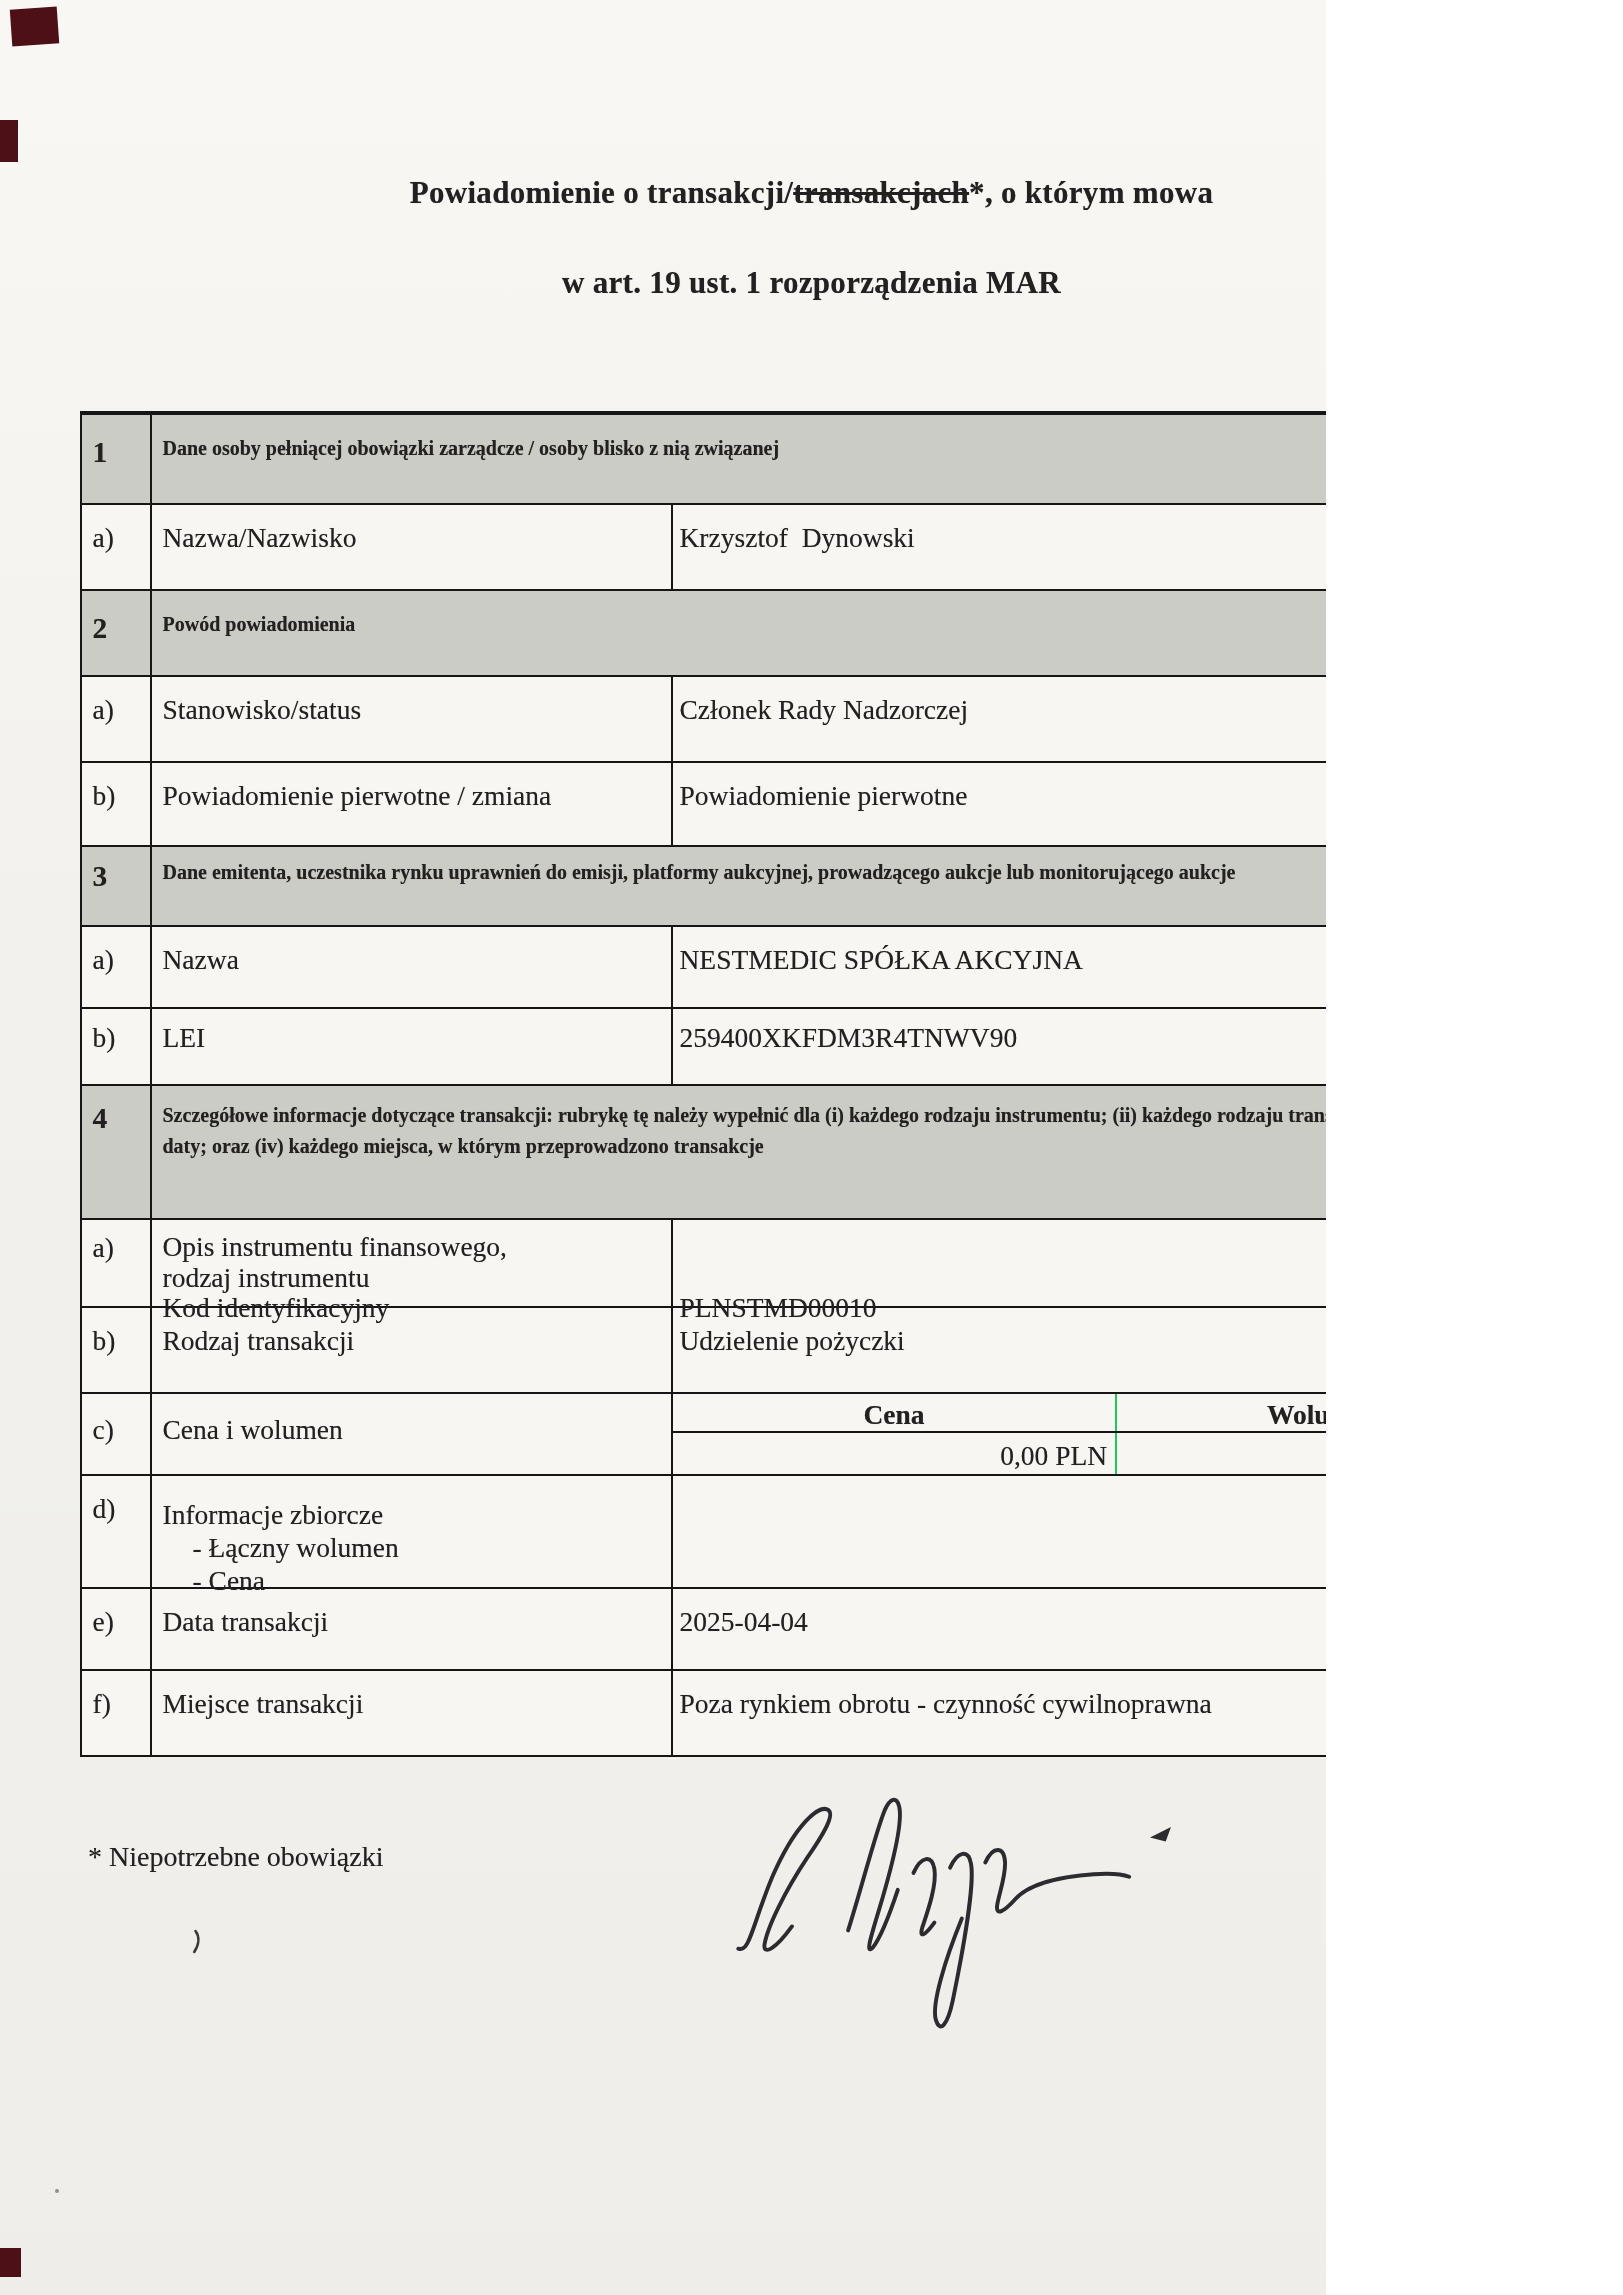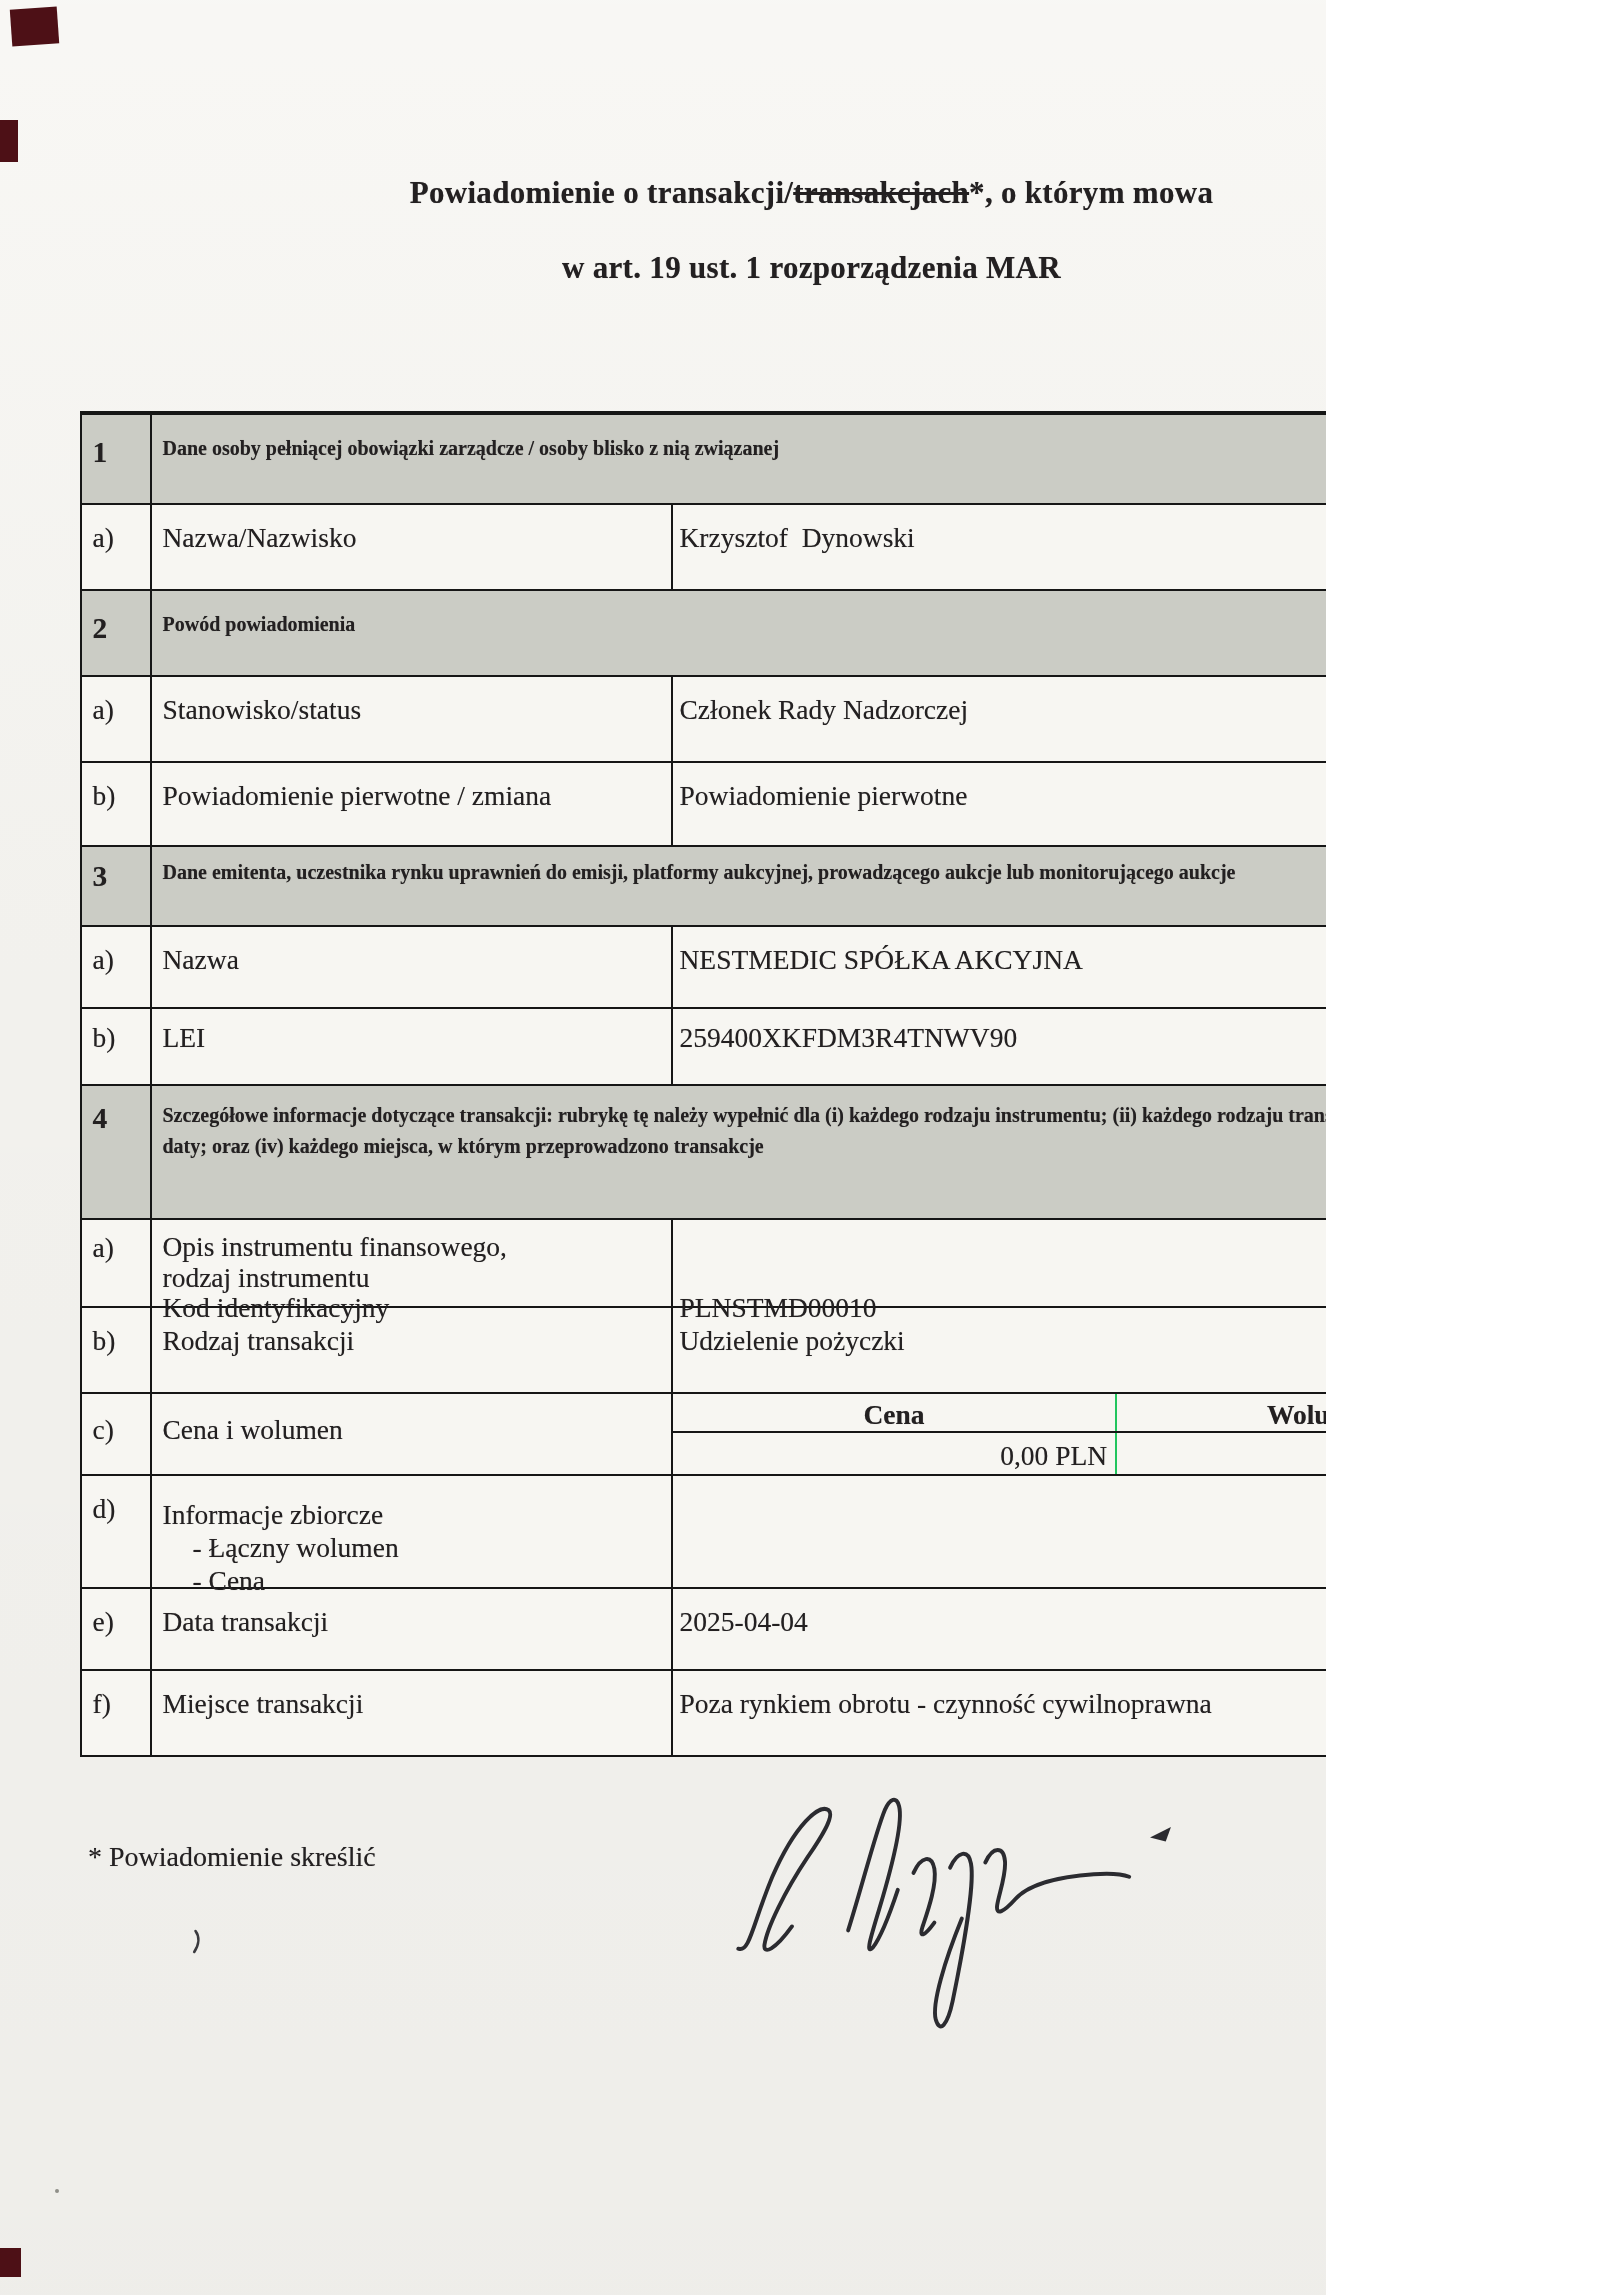--- a/index.html
+++ b/index.html
@@ -16,21 +16,21 @@
     content:"";position:absolute;inset:0;
     background:linear-gradient(180deg,rgba(255,255,255,.25),rgba(0,0,0,.015) 40%,rgba(0,0,0,.03));
     pointer-events:none;
   }
   .title-block{
     position:absolute;top:175px;left:0;width:1623px;
     text-align:center;font-weight:bold;font-size:31px;
     letter-spacing:0.3px;
     text-shadow:0 0 0.7px rgba(20,20,20,.45);
   }
-  .title-line2{margin-top:39px;}
+  .title-line2{margin-top:54px;}
   .struck{text-decoration:line-through;text-decoration-thickness:2.6px;}
   
   .tbl{
     position:absolute;left:80px;top:411px;width:1452px;
     border:2.6px solid #161616;border-top-width:4.6px;
     box-sizing:border-box;
     font-size:27.5px;
     text-shadow:0 0 0.7px rgba(20,20,20,.4);
   }
   .row{display:flex;box-sizing:border-box;border-bottom:2.6px solid #161616;background:#f7f6f2;}
@@ -204,21 +204,21 @@
     </div>
 
     <div class="row" style="height:84px">
       <div class="c-num">f)</div>
       <div class="c-label">Miejsce transakcji</div>
       <div class="c-val">Poza rynkiem obrotu - czynność cywilnoprawna</div>
     </div>
 
   </div>
 
-  <div class="footnote">* Powiadomienie skreślić</div>
+  <div class="footnote">* Niepotrzebne obowiązki</div>
 
   <svg class="signature" width="517" height="281" viewBox="1050 2700 790 430" fill="none">
     <g stroke="#2b2b30" stroke-width="6" stroke-linecap="round" fill="none">
       <path d="M1128,2978 C1145,2985 1150,2940 1180,2868 C1215,2788 1252,2756 1266,2766 C1276,2774 1256,2806 1234,2838 C1198,2892 1172,2946 1168,2972 C1166,2988 1184,2980 1210,2944"></path>
       <path d="M1296,2950 C1318,2880 1338,2800 1352,2766 C1360,2748 1370,2744 1374,2760 C1380,2784 1362,2856 1344,2916 C1330,2962 1322,2988 1334,2976 C1348,2958 1362,2918 1372,2888"></path>
       <path d="M1396,2862 C1408,2836 1424,2834 1428,2856 C1432,2880 1418,2920 1410,2944 C1404,2962 1412,2960 1428,2938"></path>
       <path d="M1452,2854 C1464,2828 1480,2826 1484,2848 C1490,2880 1470,2990 1456,3058 C1448,3096 1436,3108 1430,3086 C1424,3062 1444,2996 1470,2932"></path>
       <path d="M1506,2846 C1518,2820 1534,2822 1536,2844 C1538,2866 1526,2896 1524,2912 C1522,2928 1534,2922 1552,2902 C1570,2882 1612,2868 1672,2864 C1700,2862 1716,2864 1726,2868"></path>
     </g>
     <path d="M1758,2808 L1790,2792 L1782,2814 Z" fill="#2b2b30"></path>

